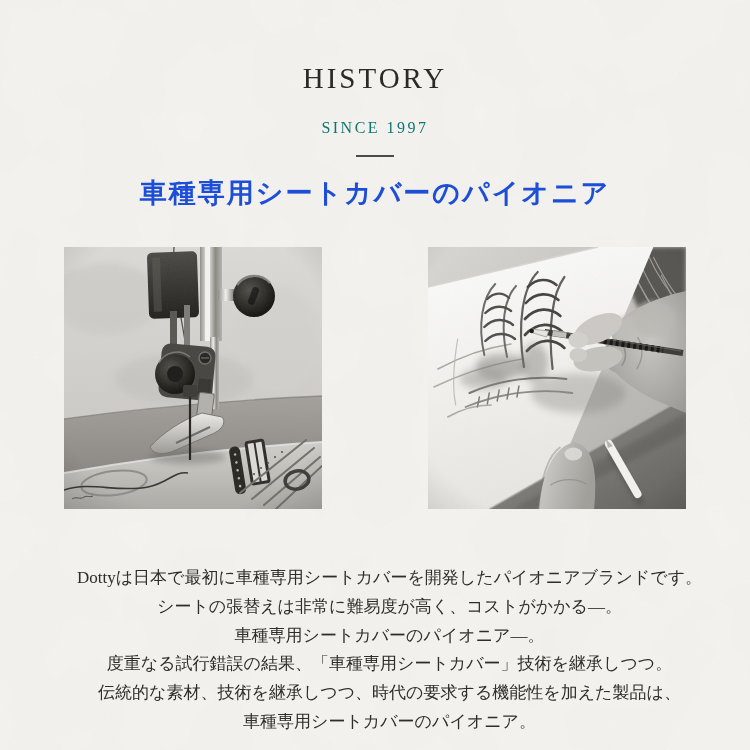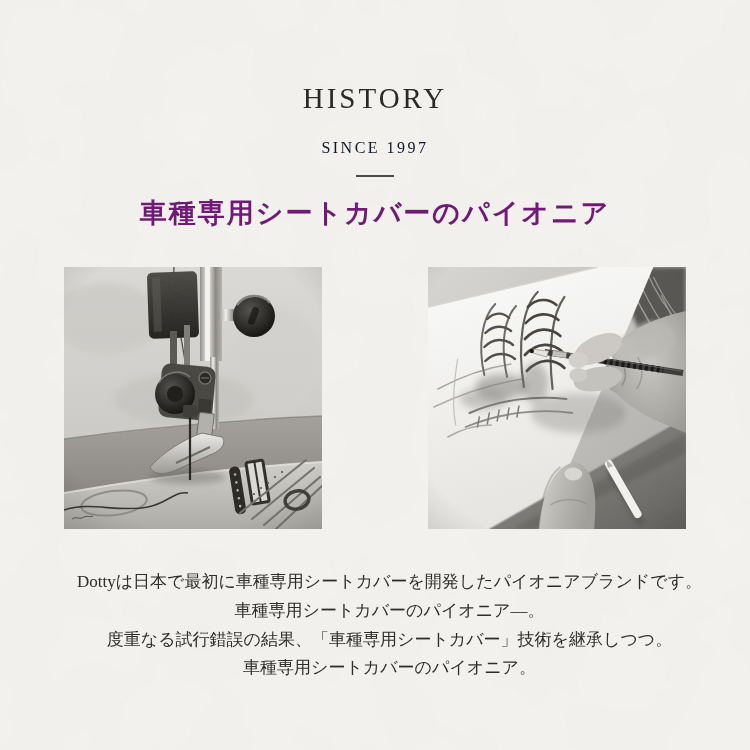--- a/index.html
+++ b/index.html
@@ -14,62 +14,62 @@
     position:relative;
     width:750px;height:750px;
     overflow:hidden;
     text-align:center;
   }
   .paper-texture{
     position:absolute;inset:0;width:750px;height:750px;
     pointer-events:none;z-index:0;
   }
   .content{position:relative;z-index:1;}
-  .hdr{padding-top:83px;}
+  .hdr{padding-top:63px;}
   .title{
     margin:0;
     font-size:29px;font-weight:400;
     letter-spacing:3px;
     line-height:30px;
     color:#2b2a28;
   }
   .subtitle{
     margin-top:26px;
     font-size:16px;
     letter-spacing:2.5px;
     line-height:17px;
-    color:#0f172a;
+    color:#0f766e;
   }
   .divider{
     width:38px;height:2px;
     background:#4b4a47;
     margin:19px auto 0 auto;
   }
   .heading-jp{
     margin:18px 0 0 0;
     font-size:27px;
     font-weight:700;
     letter-spacing:2px;
     line-height:36px;
-    color:#701a75;
+    color:#1d4ed8;
   }
   .photos{
     margin-top:36px;
     display:flex;
     justify-content:center;
     gap:106px;
   }
   .photo{
     width:258px;height:262px;
     margin:0;padding:0;
     overflow:hidden;
   }
   .photo svg{display:block;width:100%;height:100%;}
   .story{
-    margin-top:39px;
+    margin-top:55px;
     font-size:17px;
     line-height:28.8px;
     color:#2e2d2a;
     padding-left:29px;
   }
   .story-line{white-space:nowrap;}
 </style>
 </head>
 <body>
 
@@ -349,18 +349,20 @@
           <path d="M112,262 C114,230 122,208 134,200" stroke="#77756f" stroke-width="2" fill="none" opacity="0.4"></path>
 
           <rect width="261" height="262" filter="url(#sGrain)"></rect>
           <rect width="261" height="262" fill="url(#sVig)"></rect>
         </svg>
       </figure>
     </div>
 
     <div class="story">
       <div class="story-line">Dottyは日本で最初に車種専用シートカバーを開発したパイオニアブランドです。</div>
+      <div class="story-line">シートの張替えは非常に難易度が高く、コストがかかる―。</div>
       <div class="story-line">車種専用シートカバーのパイオニア―。</div>
       <div class="story-line">度重なる試行錯誤の結果、「車種専用シートカバー」技術を継承しつつ。</div>
+      <div class="story-line">伝統的な素材、技術を継承しつつ、時代の要求する機能性を加えた製品は、</div>
       <div class="story-line">車種専用シートカバーのパイオニア。</div>
     </div>
   </div>
 </div>
 
 </body></html>

